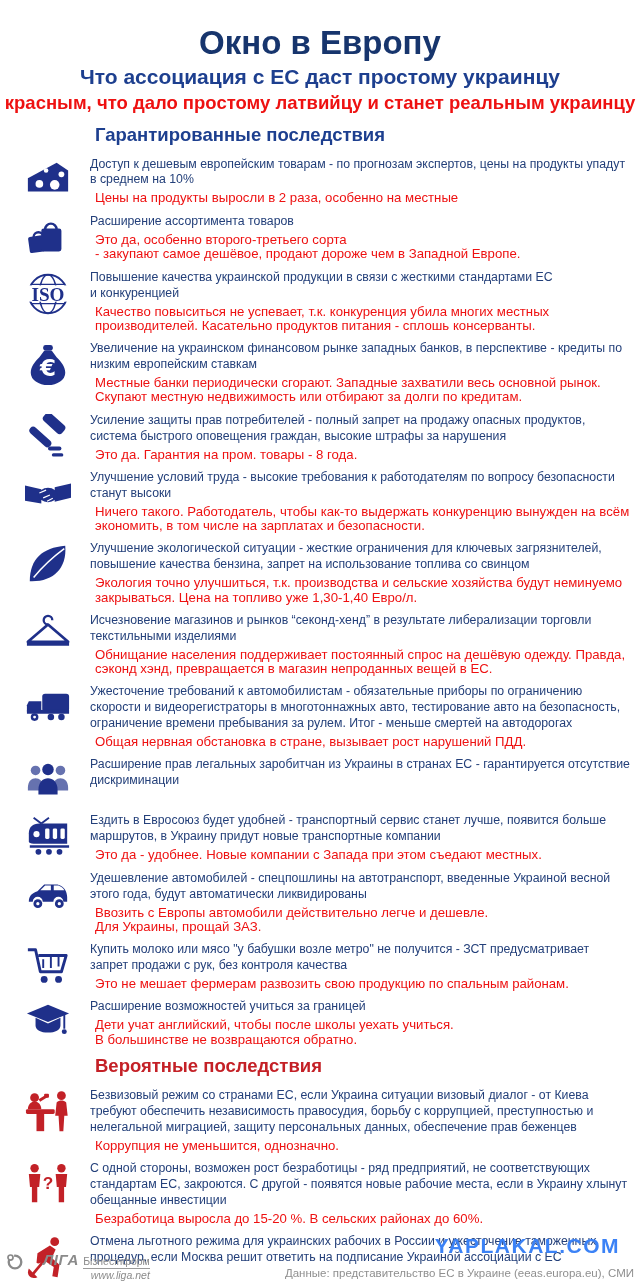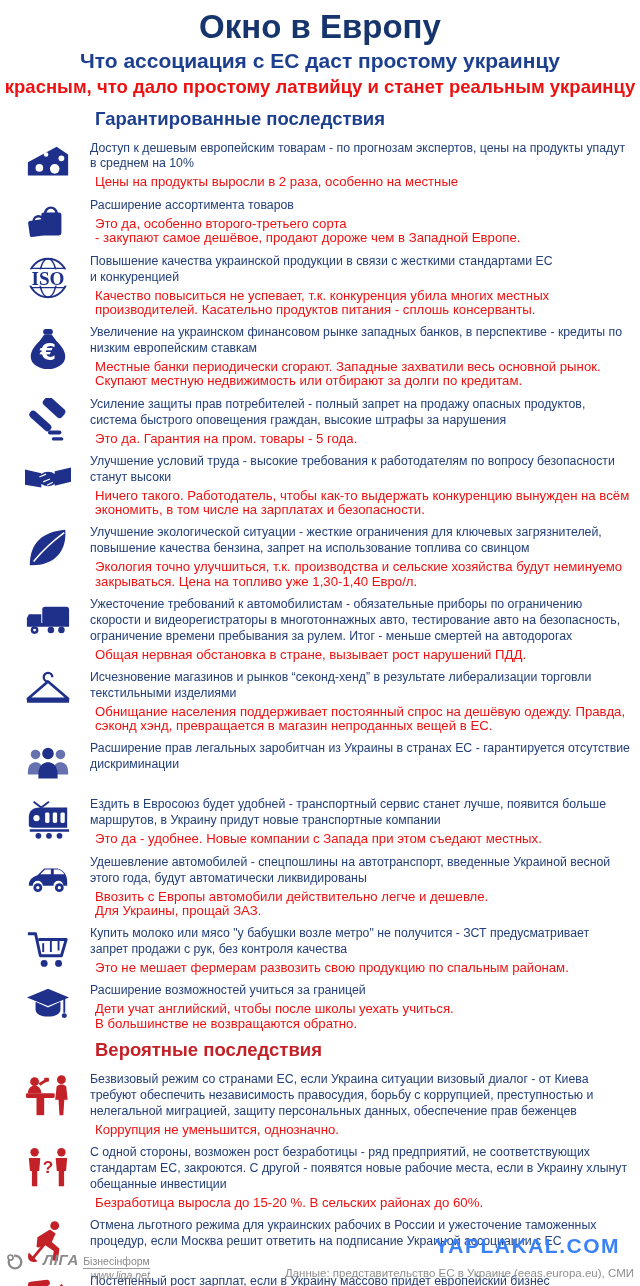--- a/index.html
+++ b/index.html
@@ -4,21 +4,21 @@
 <style>
   html,body{margin:0;padding:0;background:#fff;}
   #poster{
     position:relative;
     width:640px;height:1286px;
     margin:0 auto;
     background:#ffffff;
     overflow:hidden;
     font-family:"Liberation Sans", sans-serif;
   }
-  .hdr{ text-align:center; padding-top:8px; }
+  .hdr{ text-align:center; padding-top:24px; }
   .title{ font-size:33px; font-weight:bold; color:#17356d; line-height:1.15;}
   .subtitle{ font-size:21px; font-weight:bold; color:#1d3f8f; line-height:1.2; margin-top:2px;}
   .subtitle-red{ font-size:18.5px; font-weight:bold; color:#ee1111; line-height:1.2; margin-top:3px;}
   #sections{ padding:4px 0 0 0; }
   .section-heading{
     font-size:18.5px; font-weight:bold;
     margin:6px 0 10px 95px; line-height:1.2;
   }
   .item{ display:flex; align-items:flex-start; margin:0 10px 8px 22px; }
   .icon{ width:52px; min-width:52px; height:48px; display:flex; align-items:center; justify-content:center; }
@@ -125,21 +125,21 @@
         <div class="icon">
           <svg viewBox="0 0 48 48" fill="#1f308a">
             <rect x="17" y="4" width="26" height="11" rx="4" transform="rotate(42 30 10)"></rect>
             <rect x="2" y="20" width="28" height="8" rx="4" transform="rotate(42 16 24)"></rect>
             <rect x="24" y="34" width="14" height="4" rx="2"></rect>
             <rect x="28" y="41" width="12" height="3.4" rx="1.7"></rect>
           </svg>
         </div>
         <div class="texts">
           <div class="blue-text">Усиление защиты прав потребителей - полный запрет на продажу опасных продуктов, система быстрого оповещения граждан, высокие штрафы за нарушения</div>
-          <div class="red-text">Это да. Гарантия на пром. товары - 5 года.</div>
+          <div class="red-text">Это да. Гарантия на пром. товары - 8 года.</div>
         </div>
       </div>
       <div class="item">
         <div class="icon">
           <svg viewBox="0 0 48 48">
             <polygon points="0,15 17,19 17,34 0,31" fill="#1f308a"></polygon>
             <polygon points="48,13 31,17 31,32 48,28" fill="#1f308a"></polygon>
             <ellipse cx="24" cy="25" rx="10" ry="7.5" fill="#1f308a"></ellipse>
             <path d="M15 23 l7 -3 M19 28 l7 -3 M23 31.5 l6 -3" stroke="#fff" stroke-width="1.3" fill="none"></path>
           </svg>
@@ -153,51 +153,51 @@
       <div class="item">
         <div class="icon">
           <svg viewBox="0 0 48 48">
             <path d="M42 4 C18 6 5 18 5 41 C29 42 44 28 42 4 Z" fill="#1f308a"></path>
             <path d="M9 37 C19 25 30 15 41 7" stroke="#fff" stroke-width="1.6" fill="none"></path>
           </svg>
         </div>
         <div class="texts">
           <div class="blue-text">Улучшение экологической ситуации - жесткие ограничения для ключевых загрязнителей, повышение качества бензина, запрет на использование топлива со свинцом</div>
           <div class="red-text">Экология точно улучшиться, т.к. производства и сельские хозяйства будут неминуемо закрываться. Цена на топливо уже 1,30-1,40 Евро/л.</div>
+        </div>
+      </div>
+      <div class="item">
+        <div class="icon">
+          <svg viewBox="0 0 48 48" fill="none" stroke="#1f308a">
+            <path d="M24 11 a4.5 4.5 0 1 1 4.5 -4.5" stroke-width="2.4"></path>
+            <path d="M24 11 L3 29 H45 Z" stroke-width="2.8" stroke-linejoin="round"></path>
+            <path d="M2 31 H46" stroke-width="4.2"></path>
+          </svg>
+        </div>
+        <div class="texts">
+          <div class="blue-text">Исчезновение магазинов и рынков “секонд-хенд” в результате либерализации торговли
+текстильными изделиями</div>
+          <div class="red-text">Обнищание населения поддерживает постоянный спрос на дешёвую одежду. Правда, сэконд хэнд, превращается в магазин непроданных вещей в ЕС.</div>
         </div>
       </div>
       <div class="item">
         <div class="icon">
           <svg viewBox="0 0 48 48">
             <rect x="18" y="9" width="28" height="19" rx="3" fill="#1f308a"></rect>
             <path d="M4 17 h13 v11 h-15 v-7 z" fill="#1f308a"></path>
             <rect x="2" y="26" width="44" height="4" fill="#1f308a"></rect>
             <circle cx="10" cy="33.5" r="4" fill="#1f308a"></circle>
             <circle cx="10" cy="33.5" r="1.5" fill="#fff"></circle>
             <circle cx="27" cy="33.5" r="3.4" fill="#1f308a"></circle>
             <circle cx="38" cy="33.5" r="3.4" fill="#1f308a"></circle>
           </svg>
         </div>
         <div class="texts">
           <div class="blue-text">Ужесточение требований к автомобилистам - обязательные приборы по ограничению скорости и видеорегистраторы в многотоннажных авто, тестирование авто на безопасность, ограничение времени пребывания за рулем. Итог - меньше смертей на автодорогах</div>
           <div class="red-text">Общая нервная обстановка в стране, вызывает рост нарушений ПДД.</div>
-        </div>
-      </div>
-      <div class="item">
-        <div class="icon">
-          <svg viewBox="0 0 48 48" fill="none" stroke="#1f308a">
-            <path d="M24 11 a4.5 4.5 0 1 1 4.5 -4.5" stroke-width="2.4"></path>
-            <path d="M24 11 L3 29 H45 Z" stroke-width="2.8" stroke-linejoin="round"></path>
-            <path d="M2 31 H46" stroke-width="4.2"></path>
-          </svg>
-        </div>
-        <div class="texts">
-          <div class="blue-text">Исчезновение магазинов и рынков “секонд-хенд” в результате либерализации торговли
-текстильными изделиями</div>
-          <div class="red-text">Обнищание населения поддерживает постоянный спрос на дешёвую одежду. Правда, сэконд хэнд, превращается в магазин непроданных вещей в ЕС.</div>
         </div>
       </div>
       <div class="item">
         <div class="icon">
           <svg viewBox="0 0 48 48" fill="#1f308a">
             <g opacity="0.68">
               <circle cx="11" cy="13" r="5"></circle>
               <path d="M3 31 c0-7 4-10 8-10 s8 3 8 10 v3 H3 z"></path>
               <circle cx="37" cy="13" r="5"></circle>
               <path d="M29 31 c0-7 4-10 8-10 s8 3 8 10 v3 h-16 z"></path>

